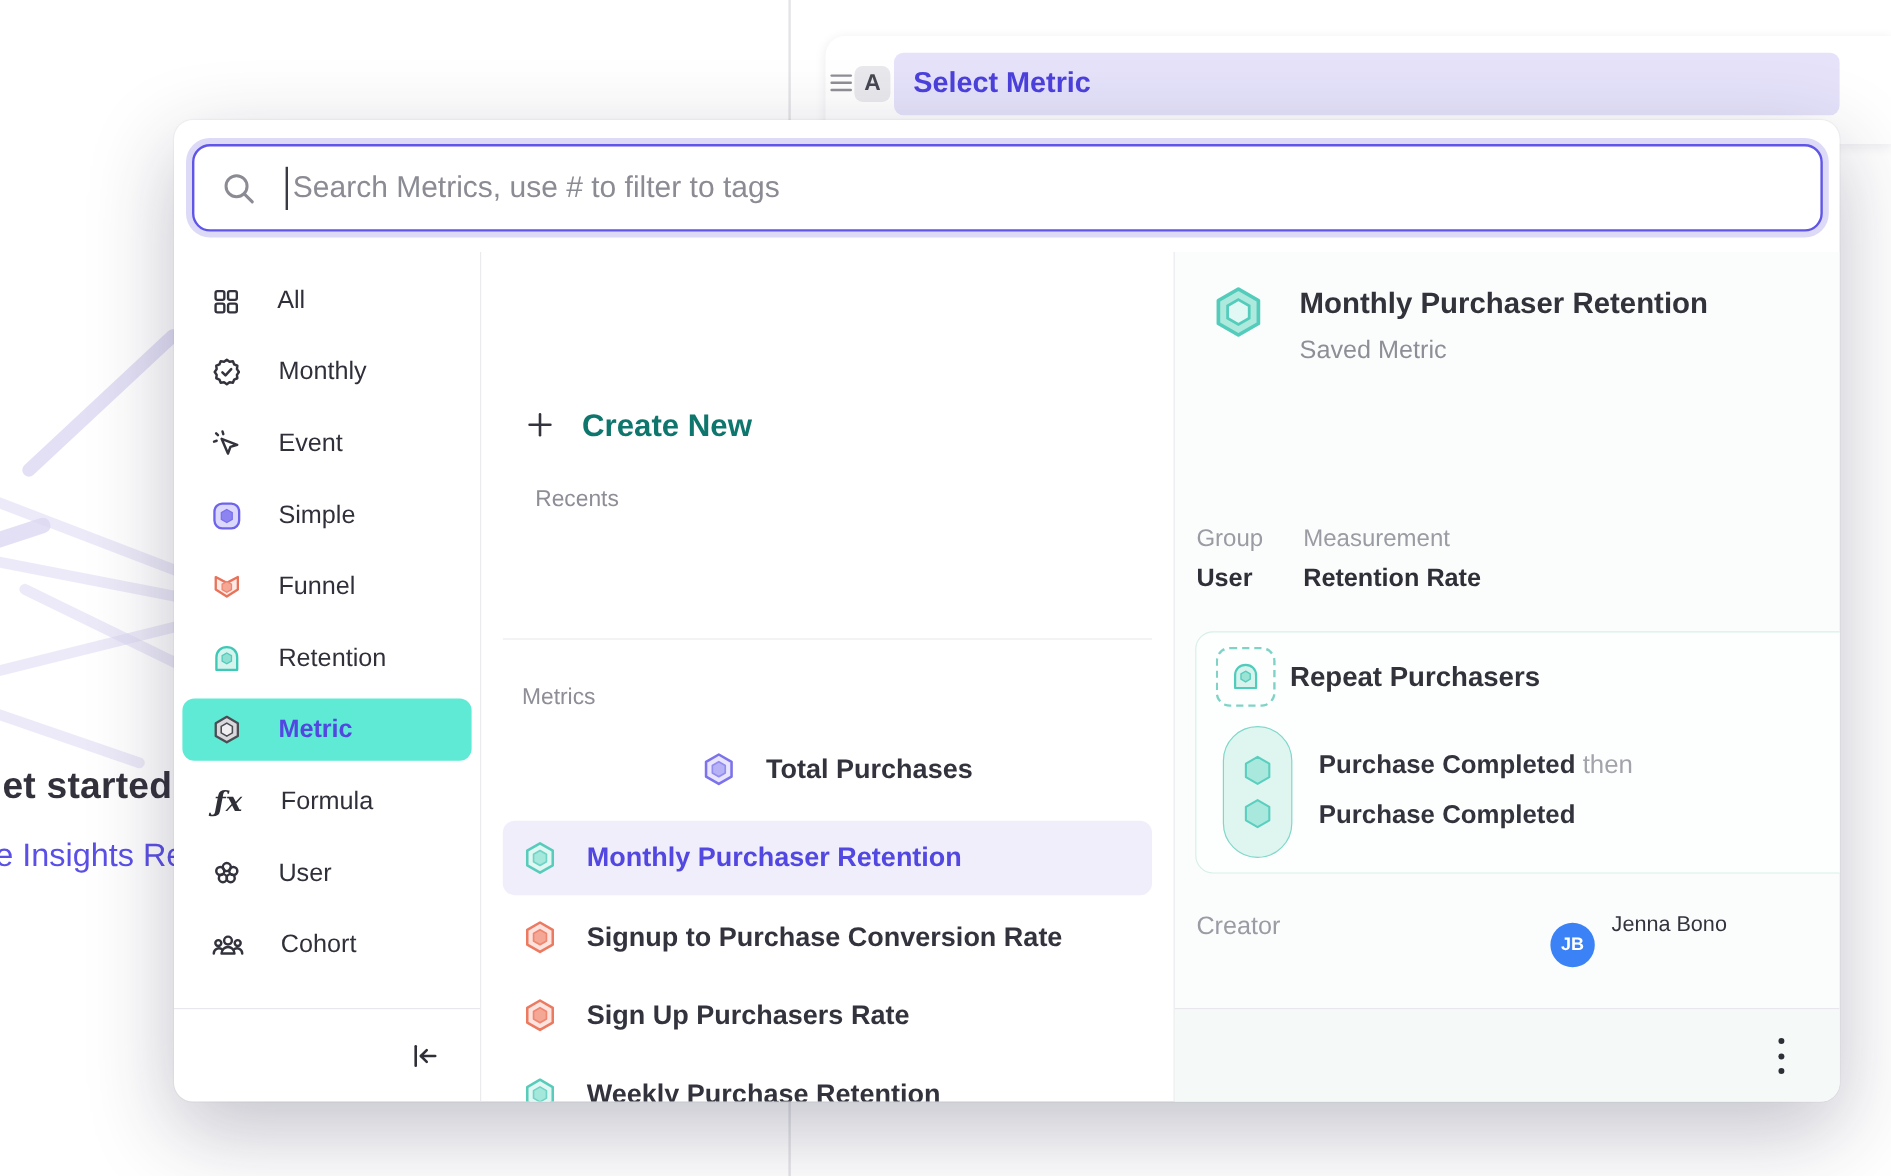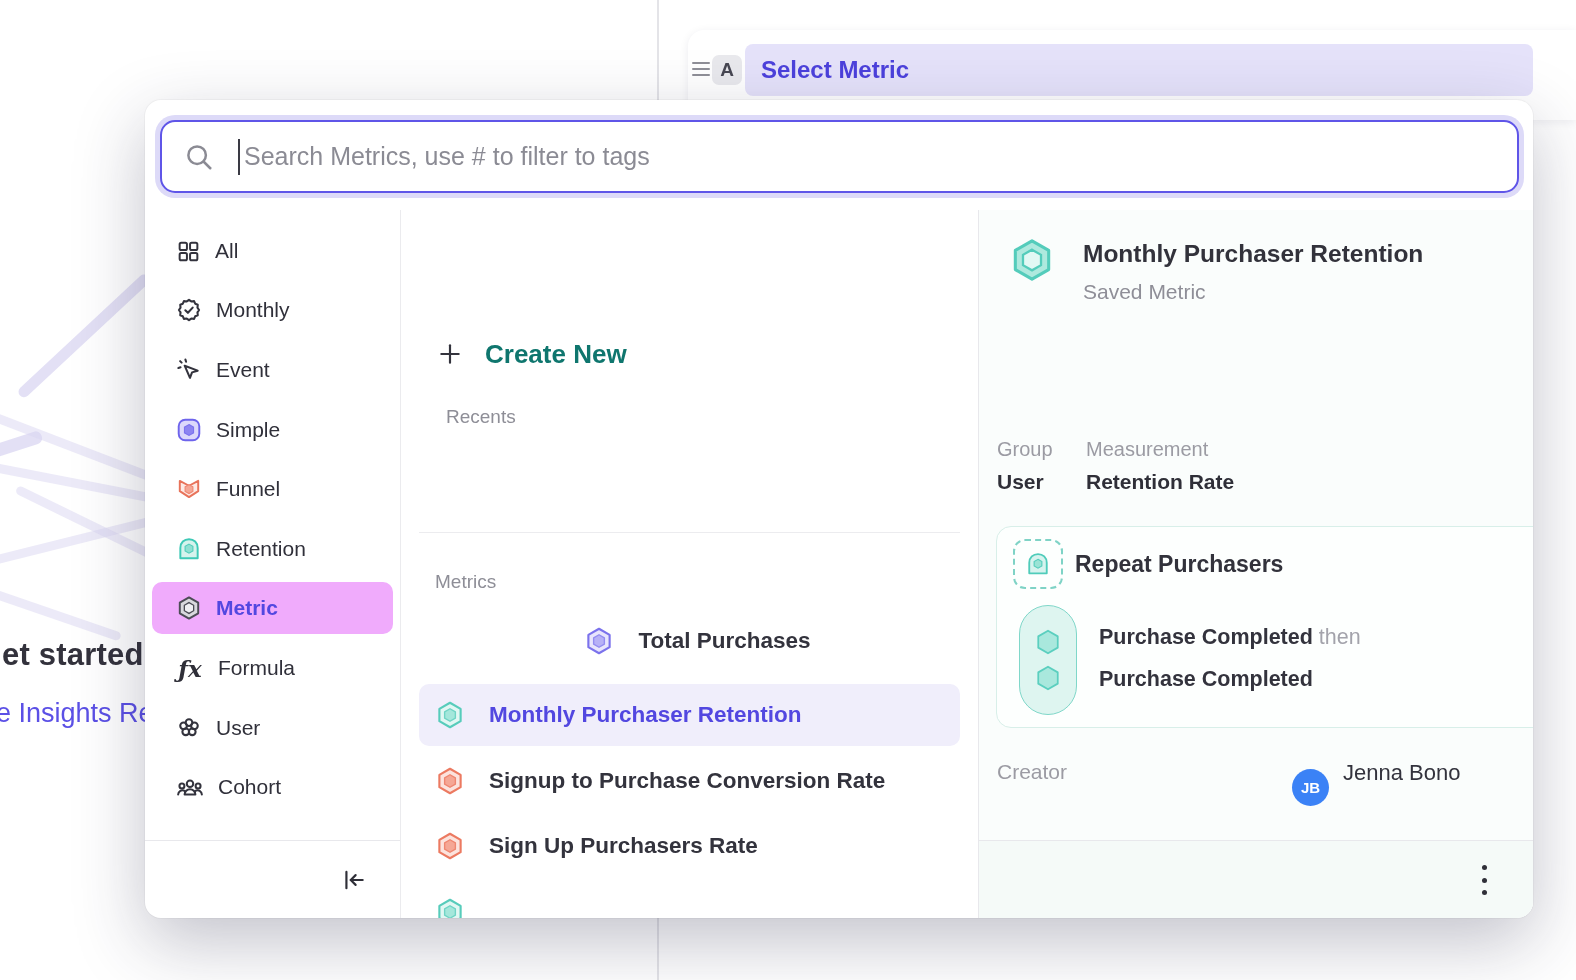--- a/index.html
+++ b/index.html
@@ -35,24 +35,24 @@
   .search-icon { margin-left:22px; flex:0 0 auto; }
   .search-caret { width:2px; height:36px; background:#3a3a44; margin-left:24px; }
   .search-input { flex:1; border:none; outline:none; font-size:25px; color:#33323c; background:transparent; margin-left:4px; font-family:"Liberation Sans",sans-serif; }
   .search-input::placeholder { color:#8b8b94; opacity:1; }
 
   
   .col-div1 { position:absolute; left:255px; top:110px; width:1px; height:708px; background:#ebebee; }
   .col-div2 { position:absolute; left:833px; top:110px; width:1px; height:708px; background:#e8e8ec; }
 
   
-  .side-item { position:absolute; left:7px; width:241px; height:52px; display:flex; align-items:center; gap:14px;
+  .side-item { position:absolute; left:7px; width:241px; height:52px; display:flex; align-items:center; gap:30px;
                padding-left:24px; border-radius:10px; cursor:pointer; }
   .side-item .lbl { font-size:21px; font-weight:500; color:#30303a; }
-  .side-item.selected { background:#f0abfc; }
+  .side-item.selected { background:#5eead4; }
   .side-item.selected .lbl { color:#5247e0; font-weight:600; }
   .side-footer { position:absolute; left:0; top:740px; width:255px; height:78px; border-top:1px solid #e8e8ec;
                  display:flex; align-items:center; justify-content:flex-end; padding-right:26px; }
   .collapse-btn { width:40px; height:36px; display:flex; align-items:center; justify-content:center; cursor:pointer; }
 
   
   .mid { position:absolute; left:256px; top:110px; width:577px; height:708px; }
   .row-item { position:absolute; left:18px; width:541px; height:62px; display:flex; align-items:center; gap:24px;
               padding-left:16px; border-radius:10px; cursor:pointer; }
   .row-item .lbl { font-size:22.5px; font-weight:600; color:#33333d; white-space:nowrap; }
@@ -78,21 +78,21 @@
   .def-title { position:absolute; left:78px; top:24px; font-size:23px; font-weight:700; color:#32323b; }
   .def-capsule { position:absolute; left:22px; top:78px; width:58px; height:110px; background:#def5f0; border:1.5px solid #7fd7c9; border-radius:29px;
                  display:flex; flex-direction:column; align-items:center; justify-content:center; gap:6px; }
   .def-step1 { position:absolute; left:102px; top:98px; font-size:21.5px; font-weight:700; color:#33333d; }
   .def-step1 .conn { font-weight:500; color:#a3a3ab; }
   .def-step2 { position:absolute; left:102px; top:140px; font-size:21.5px; font-weight:700; color:#33333d; }
 
   .creator-lbl { position:absolute; left:18px; top:550px; font-size:21px; font-weight:500; color:#9b9ba3; }
   .creator-avatar { position:absolute; left:313px; top:559px; width:37px; height:37px; border-radius:50%; background:#3b82f6;
                     display:flex; align-items:center; justify-content:center; font-size:15px; font-weight:700; color:#fff; }
-  .creator-name { position:absolute; left:364px; top:550px; font-size:22px; font-weight:500; color:#33333d; }
+  .creator-name { position:absolute; left:364px; top:550px; font-size:18px; font-weight:500; color:#33333d; }
 
   .det-footer { position:absolute; left:0; top:630px; width:554px; height:78px; background:#f5faf8; border-top:1px solid #e8e8ec; }
   .kebab { position:absolute; right:40px; top:24px; width:18px; height:30px; display:flex; flex-direction:column;
            align-items:center; justify-content:space-between; cursor:pointer; }
   .kebab span { width:5px; height:5px; border-radius:50%; background:#2f2f38; }
 
   
   .dhex .o { stroke-width:1.7; stroke-linejoin:round; }
   .dhex .i { stroke-width:1.1; stroke-linejoin:round; }
   .dhex.purple .o { fill:#e8e5fc; stroke:#7b72ec; } .dhex.purple .i { fill:#b7b1f6; stroke:#938cf1; }
@@ -293,20 +293,21 @@
           <polygon class="i" points="12,7 16.3,9.5 16.3,14.5 12,17 7.7,14.5 7.7,9.5"></polygon>
         </svg>
         <span class="lbl">Sign Up Purchasers Rate</span>
       </div>
 
       <div class="row-item" style="top:671px;">
         <svg class="dhex teal" width="30" height="30" viewBox="0 0 24 24">
           <polygon class="o" points="12,2.2 20.5,7.1 20.5,16.9 12,21.8 3.5,16.9 3.5,7.1"></polygon>
           <polygon class="i" points="12,7 16.3,9.5 16.3,14.5 12,17 7.7,14.5 7.7,9.5"></polygon>
         </svg>
+        <span class="lbl">Weekly Purchase Retention</span>
       </div>
 
     </div>
 
     <div class="details">
 
       <svg class="det-head-icon" width="46" height="46" viewBox="0 0 24 24">
         <polygon points="12,2 20.7,7 20.7,17 12,22 3.3,17 3.3,7" fill="#aee9de" stroke="#54ccbb" stroke-width="1.6" stroke-linejoin="round"></polygon>
         <polygon points="12,6.6 16.7,9.3 16.7,14.7 12,17.4 7.3,14.7 7.3,9.3" fill="#e2f8f4" stroke="#54ccbb" stroke-width="1.2"></polygon>
       </svg>

